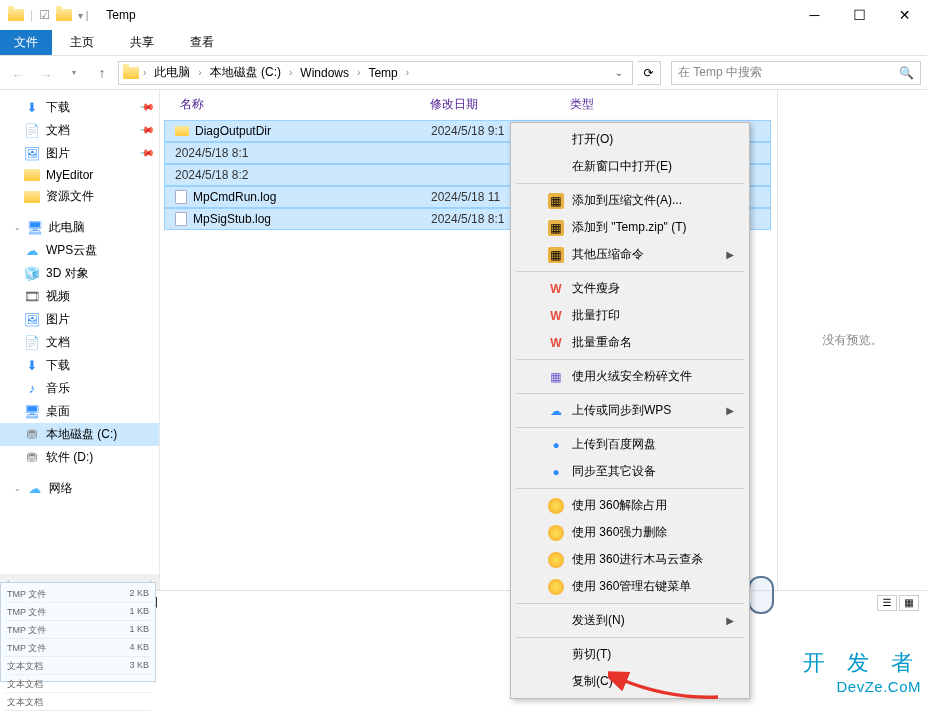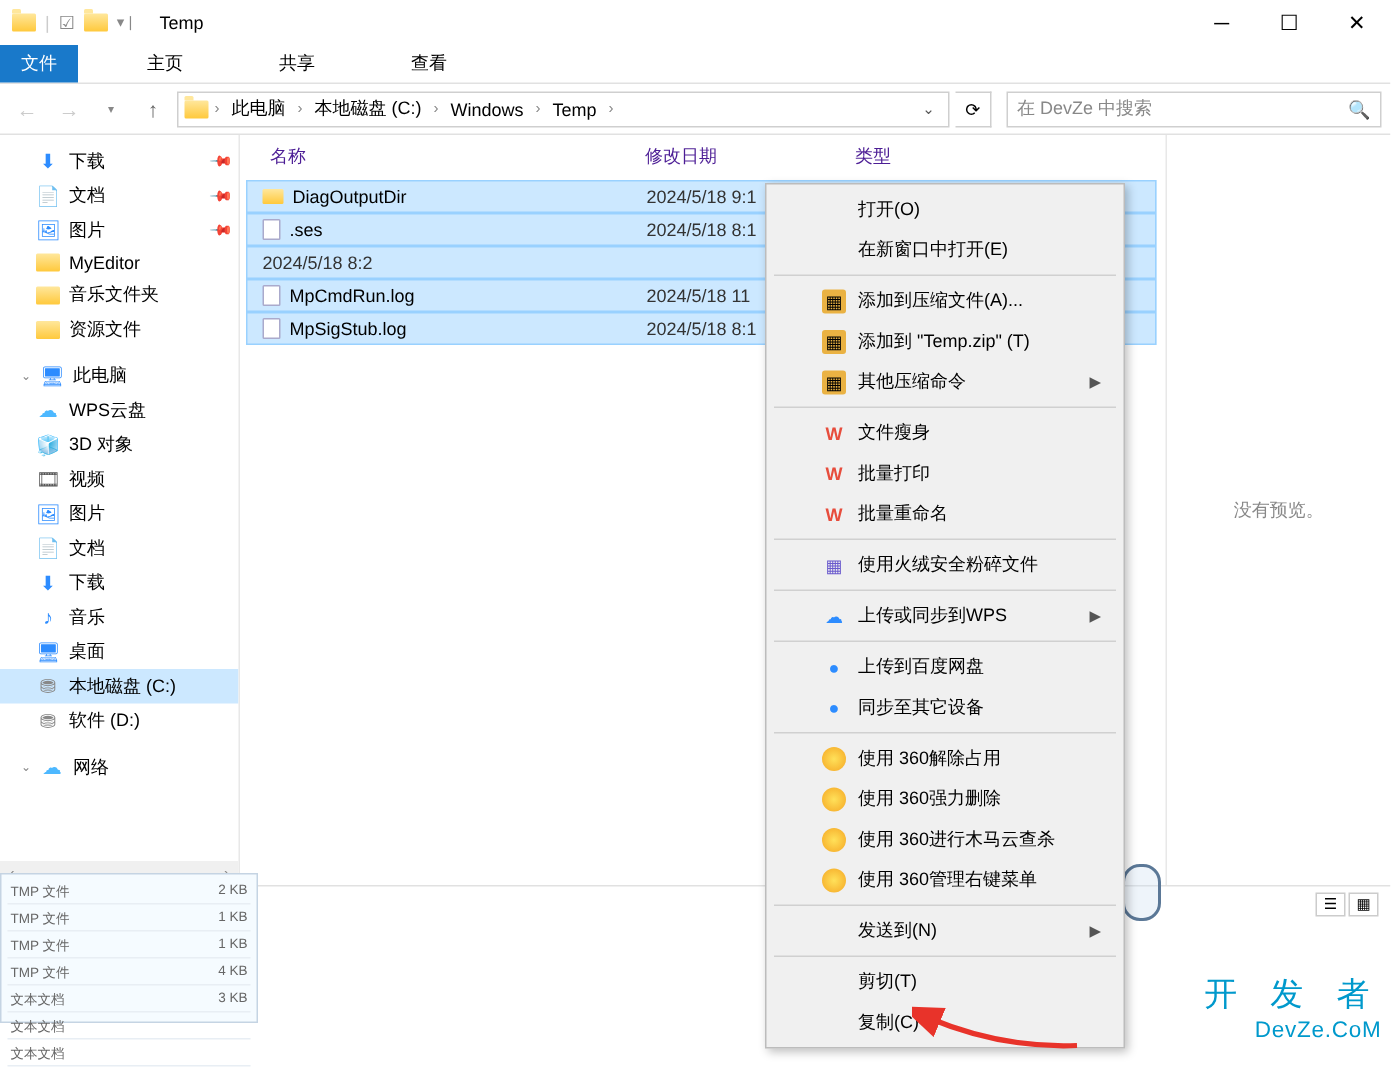--- a/index.html
+++ b/index.html
@@ -4,21 +4,21 @@
 <style>
 * { box-sizing: border-box; margin: 0; padding: 0; font-family: "Microsoft YaHei", "Segoe UI", sans-serif; }
 body { width: 927px; height: 716px; background: #fff; font-size: 12px; color: #000; overflow: hidden; position: relative; }
 .titlebar { height: 30px; background: #fff; display: flex; align-items: center; border-bottom: 0; }
 .title-icons { display: flex; align-items: center; gap: 6px; padding: 0 8px; }
 .folder-icon-sm { width: 16px; height: 12px; background: linear-gradient(#ffe79c, #ffc93c); border-radius: 1px; position: relative; }
 .folder-icon-sm::before { content: ""; position: absolute; top: -3px; left: 0; width: 6px; height: 3px; background: #ffe79c; border-radius: 1px 1px 0 0; }
 .title-text { margin-left: 10px; font-size: 12px; }
 .win-controls { margin-left: auto; display: flex; }
 .win-btn { width: 45px; height: 30px; display: flex; align-items: center; justify-content: center; font-size: 14px; cursor: pointer; }
-.ribbon-tabs { height: 26px; display: flex; align-items: center; border-bottom: 1px solid #e1e1e1; background: #fff; gap: 28px; }
+.ribbon-tabs { height: 26px; display: flex; align-items: center; border-bottom: 1px solid #e1e1e1; background: #fff; }
 .tab-file { background: #1979ca; color: #fff; padding: 4px 14px; font-size: 12px; display: flex; align-items: center; }
 .tab { padding: 4px 18px; display: flex; align-items: center; font-size: 12px; cursor: pointer; }
 .addr-row { height: 34px; display: flex; align-items: center; padding: 0 6px; gap: 4px; border-bottom: 1px solid #e1e1e1; }
 .nav-btn { width: 24px; height: 24px; display: flex; align-items: center; justify-content: center; color: #666; cursor: pointer; font-size: 14px; }
 .nav-btn.disabled { color: #ccc; }
 .addr-bar { flex: 1; display: flex; align-items: center; border: 1px solid #cfcfcf; height: 24px; padding: 0 4px; gap: 2px; background: #fff; }
 .crumb { display: flex; align-items: center; padding: 0 4px; gap: 4px; cursor: pointer; font-size: 12px; }
 .crumb-sep { color: #888; font-size: 10px; padding: 0 2px; }
 .addr-drop { width: 18px; display: flex; align-items: center; justify-content: center; color: #555; font-size: 10px; }
 .refresh-btn { width: 24px; height: 24px; border: 1px solid #cfcfcf; border-left: 0; display: flex; align-items: center; justify-content: center; font-size: 12px; }
@@ -58,21 +58,21 @@
 .context-menu { position: absolute; left: 510px; top: 122px; width: 240px; background: #f0f0f0; border: 1px solid #bcbcbc; box-shadow: 2px 2px 6px rgba(0,0,0,0.25); z-index: 100; padding: 3px; }
 .menu-item { display: flex; align-items: center; gap: 8px; padding: 5px 12px 5px 30px; font-size: 12px; position: relative; cursor: pointer; margin-left: 28px; }
 .menu-item .mi-icon { position: absolute; left: 6px; width: 16px; height: 16px; display: flex; align-items: center; justify-content: center; font-size: 12px; }
 .menu-item .arrow { margin-left: auto; color: #555; font-size: 10px; }
 .menu-sep { height: 1px; background: #d0d0d0; margin: 3px 2px; }
 .mi-w { color: #e74c3c; font-weight: bold; }
 .mi-b { background: #eab243; border-radius: 2px; }
 .mi-bl { color: #2d8cff; }
 .mi-y { background: radial-gradient(#ffe15a,#f5a623); border-radius: 50%; }
 .red-arrow { position: absolute; left: 608px; top: 655px; pointer-events: none; z-index: 200; }
-.bottom-thumb { position: absolute; left: 0; top: 582px; width: 172px; height: 100px; border: 1px solid #c5d4e3; background: #f5fbff; font-size: 9px; color: #666; padding: 4px; display: flex; flex-direction: column; gap: 2px; }
+.bottom-thumb { position: absolute; left: 0; top: 582px; width: 156px; height: 100px; border: 1px solid #c5d4e3; background: #f5fbff; font-size: 9px; color: #666; padding: 4px; display: flex; flex-direction: column; gap: 2px; }
 .bottom-thumb .r { display: flex; justify-content: space-between; border-bottom: 1px solid #e8eef4; padding: 1px 2px; }
 .dev-logo { position: absolute; right: 6px; top: 648px; font-family: "Segoe UI", sans-serif; text-align: right; z-index: 50; }
 .dev-cn { font-size: 22px; color: #0099cc; letter-spacing: 8px; font-weight: 300; margin-left: 16px; }
 .dev-en { font-size: 15px; color: #0099cc; letter-spacing: 0.5px; }
 .view-icons { margin-left: auto; display: flex; gap: 2px; }
 .view-icon { width: 20px; height: 16px; border: 1px solid #ccc; display: flex; align-items: center; justify-content: center; font-size: 10px; }
 .caret { font-size: 8px; color: #888; }
 .sb-scroll { position: absolute; bottom: 0; left: 0; right: 0; height: 16px; background: #f0f0f0; display: flex; align-items: center; }
 .sb-scroll .sb-arr { width: 16px; text-align: center; color: #888; font-size: 10px; }
 .overlay-circle { position: absolute; left: 748px; top: 576px; width: 26px; height: 38px; border: 2px solid #5b7897; border-radius: 12px; background: rgba(200,220,240,0.3); }
@@ -118,21 +118,21 @@
     <span class="crumb">本地磁盘 (C:)</span>
     <span class="crumb-sep">›</span>
     <span class="crumb">Windows</span>
     <span class="crumb-sep">›</span>
     <span class="crumb">Temp</span>
     <span class="crumb-sep">›</span>
     <span class="addr-drop" style="margin-left:auto">⌄</span>
   </div>
   <div class="refresh-btn">⟳</div>
   <div class="search-box">
-    <span>在 DevZe 中搜索</span>
+    <span>在 Temp 中搜索</span>
     <span class="search-icon">🔍</span>
   </div>
 </div>
 
 <div class="main">
   <div class="sidebar" id="sidebar">
 
     <div class="side-item">
         <span class="icon-dl" style="font-size: 13px; width: 16px; display: inline-block; text-align: center;">⬇</span>
         <span>下载</span>
@@ -144,24 +144,20 @@
         <span class="pin">📌</span>
       </div>
       <div class="side-item">
         <span class="icon-pic" style="font-size: 13px; width: 16px; display: inline-block; text-align: center;">🖼</span>
         <span>图片</span>
         <span class="pin">📌</span>
       </div>
       <div class="side-item">
         <span class="icon-fold"></span>
         <span>MyEditor</span>
-      </div>
-      <div class="side-item">
-        <span class="icon-fold"></span>
-        <span>音乐文件夹</span>
       </div>
       <div class="side-item">
         <span class="icon-fold"></span>
         <span>资源文件</span>
       </div>
       <div class="sep"></div>
       <div class="side-header">
         <span class="caret">⌄</span>
         <span class="icon-desk" style="font-size: 13px; width: 16px; display: inline-block; text-align: center;">🖥</span>
         <span>此电脑</span>
@@ -227,24 +223,20 @@
       </div>
       <div class="file-rows" id="file-rows">
           <div class="file-row">
             <div class="fname">
               <span class="file-icon"></span>
               <span>DiagOutputDir</span>
             </div>
             <div class="fdate">2024/5/18 9:1</div>
           </div>
           <div class="file-row">
-            <div class="fname">
-              <span class="file-icon txt"></span>
-              <span>.ses</span>
-            </div>
             <div class="fdate">2024/5/18 8:1</div>
           </div>
           <div class="file-row">
             <div class="fdate">2024/5/18 8:2</div>
           </div>
           <div class="file-row">
             <div class="fname">
               <span class="file-icon txt"></span>
               <span>MpCmdRun.log</span>
             </div>

